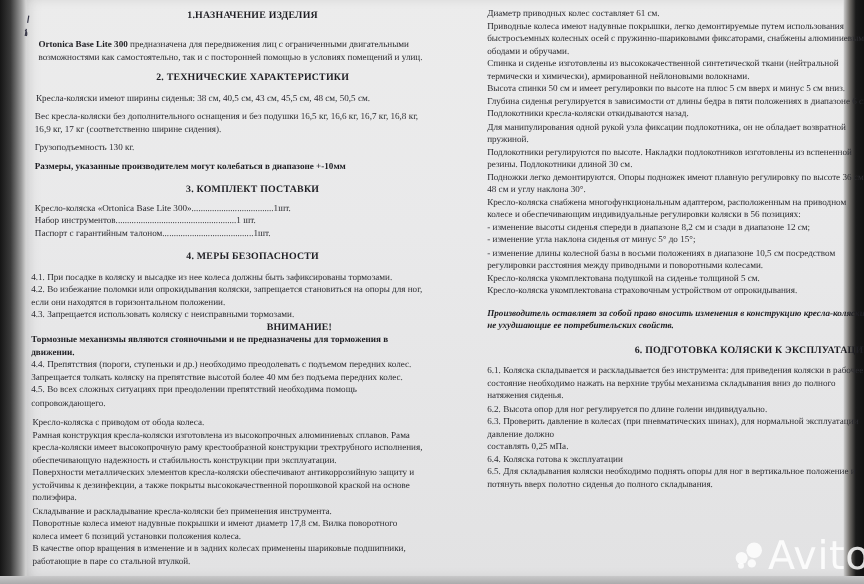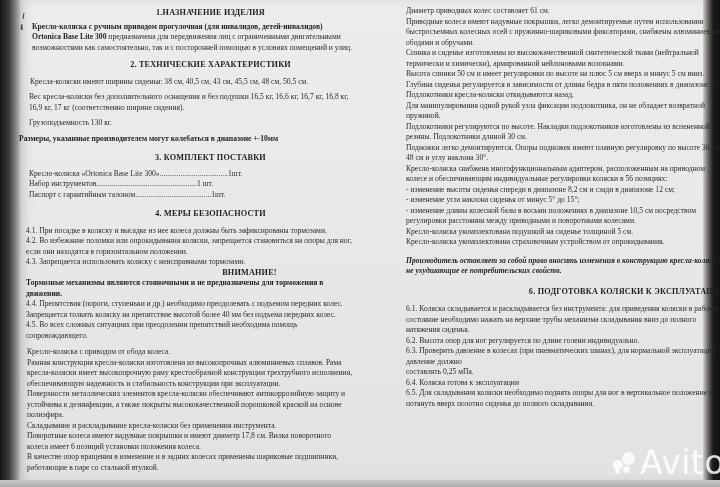--- a/index.html
+++ b/index.html
@@ -40,33 +40,33 @@
 
   <svg class="pen-mark" viewBox="0 0 6 20">
     <path d="M4 1 L3 7 M2 12 L1 18 M1 13 Q3 15 2 18" stroke="#3a3a4a" stroke-width="1" fill="none"></path>
   </svg>
 
   <div class="col col-left">
     <div style="height:8px"></div>
     <div class="h" style="margin-left:50px">1.НАЗНАЧЕНИЕ ИЗДЕЛИЯ</div>
     <div style="height:3px"></div>
     <p class="p" style="padding-left:14px">
-      <span class="b">Кресло-коляска с ручным приводом прогулочная  (для инвалидов, детей-инвалидов)</span><br>
+      <br>
       <span class="b">Ortonica Base Lite 300</span><span> предназначена для передвижения лиц с ограниченными двигательными возможностями как самостоятельно, так и с посторонней помощью в условиях помещений и улиц.</span>
     </p>
     <div style="height:7px"></div>
     <div class="h" style="margin-left:50px">2. ТЕХНИЧЕСКИЕ ХАРАКТЕРИСТИКИ</div>
     <div style="height:6px"></div>
     <p class="p" style="padding-left:12px">Кресла-коляски имеют ширины сиденья: 38 см, 40,5 см, 43 см, 45,5 см, 48 см, 50,5 см.</p>
     <div style="height:5px"></div>
     <p class="p" style="padding-left:11px">Вес кресла-коляски без дополнительного оснащения и без подушки 16,5 кг, 16,6 кг, 16,7 кг, 16,8 кг, 16,9 кг, 17 кг (соответственно ширине сидения).</p>
     <div style="height:5px"></div>
     <p class="p" style="padding-left:11px">Грузоподъемность 130 кг.</p>
     <div style="height:5px"></div>
-    <p class="p b" style="padding-left:1px">Размеры, указанные производителем могут колебаться в диапазоне +-10мм</p>
+    <p class="p b" style="padding-left:11px">Размеры, указанные производителем могут колебаться в диапазоне +-10мм</p>
     <div style="height:9px"></div>
     <div class="h" style="margin-left:50px">3. КОМПЛЕКТ ПОСТАВКИ</div>
     <div style="height:5px"></div>
     <div style="padding-left:11px">
       <span class="lst-row">Кресло-коляска «Ortonica Base Lite 300»....................................1шт.</span>
       <span class="lst-row">Набор инструментов.....................................................1 шт.</span>
       <span class="lst-row"> Паспорт с гарантийным талоном........................................1шт.</span>
     </div>
     <div style="height:9px"></div>
     <div class="h" style="margin-left:50px">4. МЕРЫ БЕЗОПАСНОСТИ</div>

